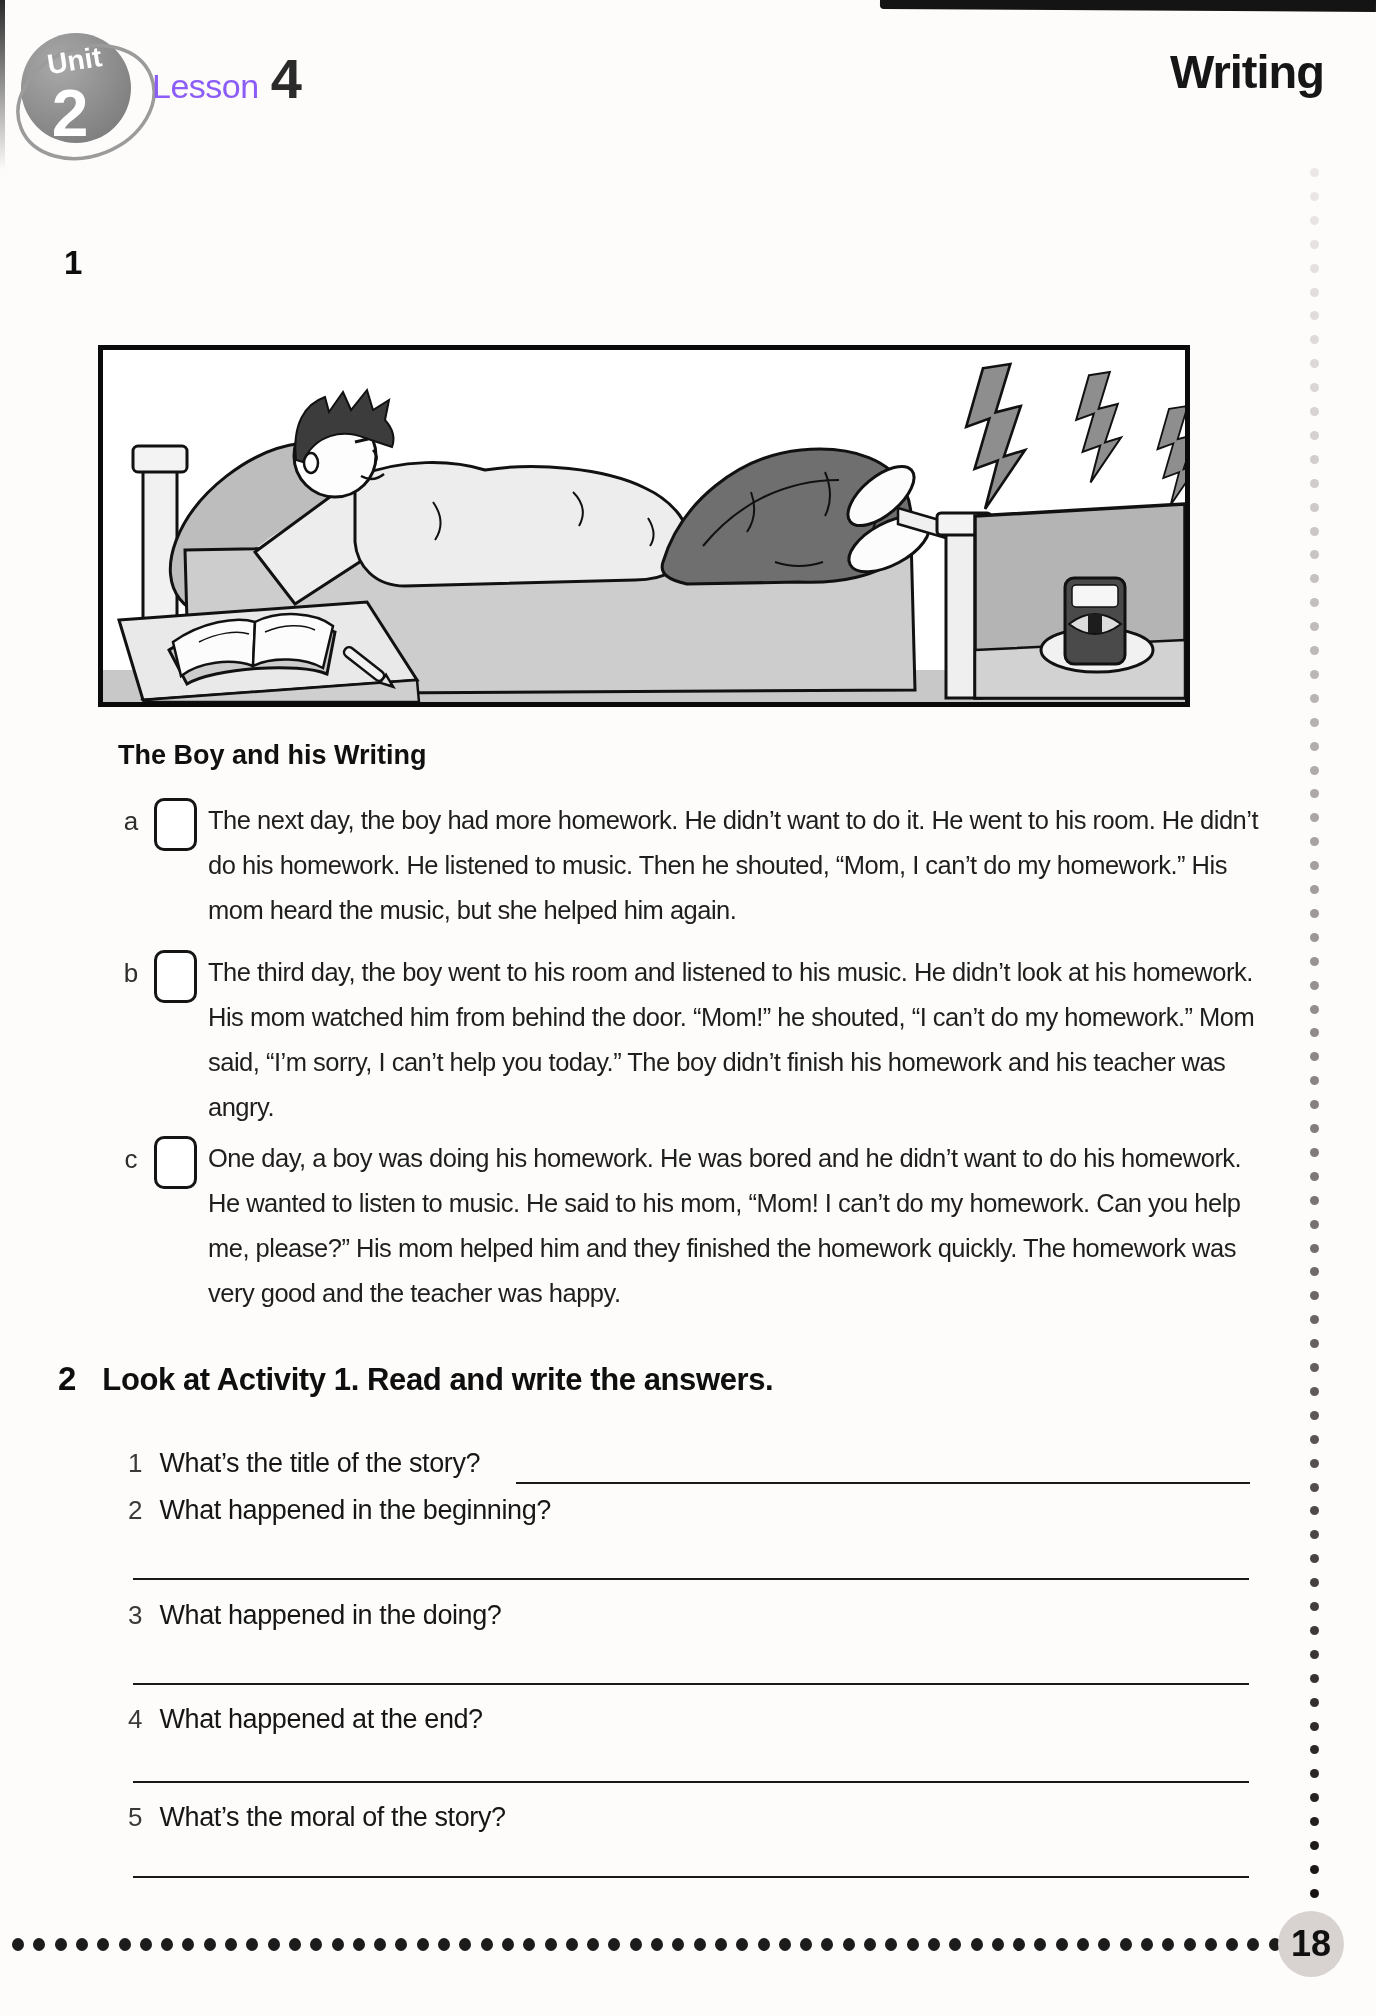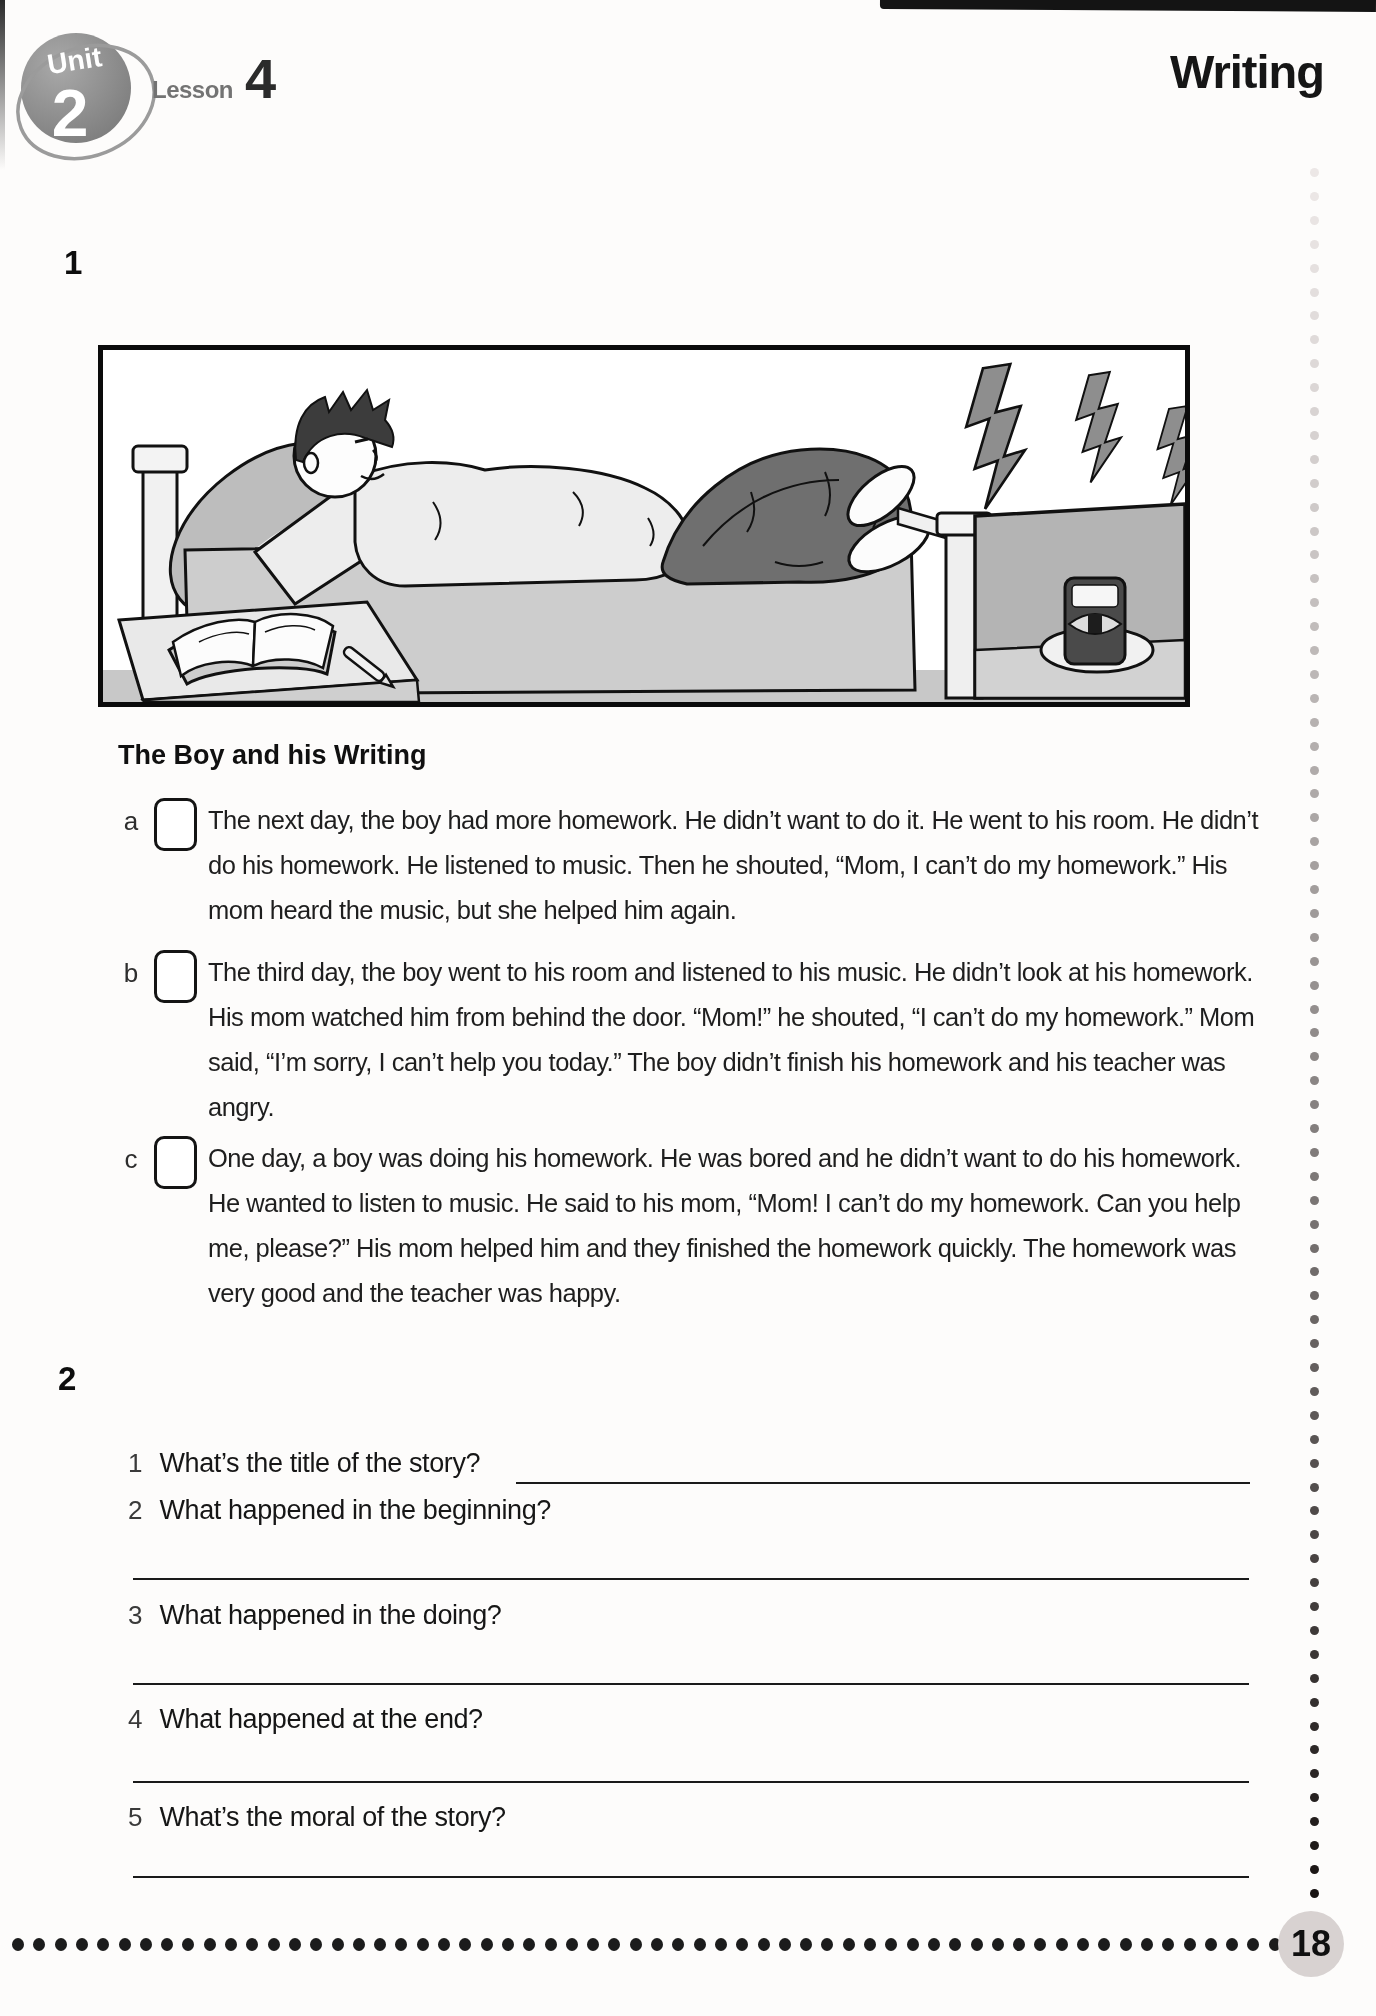--- a/index.html
+++ b/index.html
@@ -12,21 +12,21 @@
   }
   
   .top-bar { position:absolute; left:880px; top:0; width:496px; height:12px;
     background:#141414; transform:rotate(.35deg); transform-origin:right top; border-radius:0 0 0 4px; }
   .left-sliver { position:absolute; left:0; top:0; width:5px; height:170px;
     background:linear-gradient(#2a2a2a,rgba(42,42,42,0)); }
 
   
   .unit-badge { position:absolute; left:10px; top:14px; width:150px; height:160px; }
   .lesson-wrap { position:absolute; left:152px; top:46px; display:flex; align-items:baseline; gap:12px; }
-  .lesson-label { font-size:24px; font-weight:bold; color:#737373; letter-spacing:-.5px; }
+  .lesson-label { font-size:34px; font-weight:normal; color:#8b5cf6; letter-spacing:-.5px; }
   .lesson-number { font-size:56px; font-weight:bold; color:#2b2b2b; }
   .section-title { position:absolute; right:52px; top:44px; font-size:47px; font-weight:bold;
     color:#161616; letter-spacing:-1px; }
 
   
   .activity-head { position:absolute; display:flex; gap:26px; align-items:baseline; }
   .activity-head .num { font-size:33px; font-weight:bold; color:#0d0d0d; }
   .activity-head .instr { font-size:31px; font-weight:bold; color:#0f0f0f; letter-spacing:-.4px; }
   #act1-head { left:64px; top:244px; }
   #act2-head { left:58px; top:1360px; }
@@ -186,20 +186,21 @@
     <div class="ptext">The third day, the boy went to his room and listened to his music. He didn’t look at his homework. His mom watched him from behind the door. “Mom!” he shouted, “I can’t do my homework.” Mom said, “I’m sorry, I can’t help you today.” The boy didn’t finish his homework and his teacher was angry.</div>
   </div>
   <div class="para" id="para-c">
     <span class="letter">c</span>
     <div class="numbox"></div>
     <div class="ptext">One day, a boy was doing his homework. He was bored and he didn’t want to do his homework. He wanted to listen to music. He said to his mom, “Mom! I can’t do my homework. Can you help me, please?” His mom helped him and they finished the homework quickly. The homework was very good and the teacher was happy.</div>
   </div>
 
   <div class="activity-head" id="act2-head">
     <span class="num">2</span>
+    <span class="instr">Look at Activity 1. Read and write the answers.</span>
   </div>
 
   <div class="question" id="q1">
     <span class="qnum">1</span>
     <span class="qtext">What’s the title of the story?</span>
   </div>
   <div class="ansline" id="ans1"></div>
 
   <div class="question" id="q2">
     <span class="qnum">2</span>

